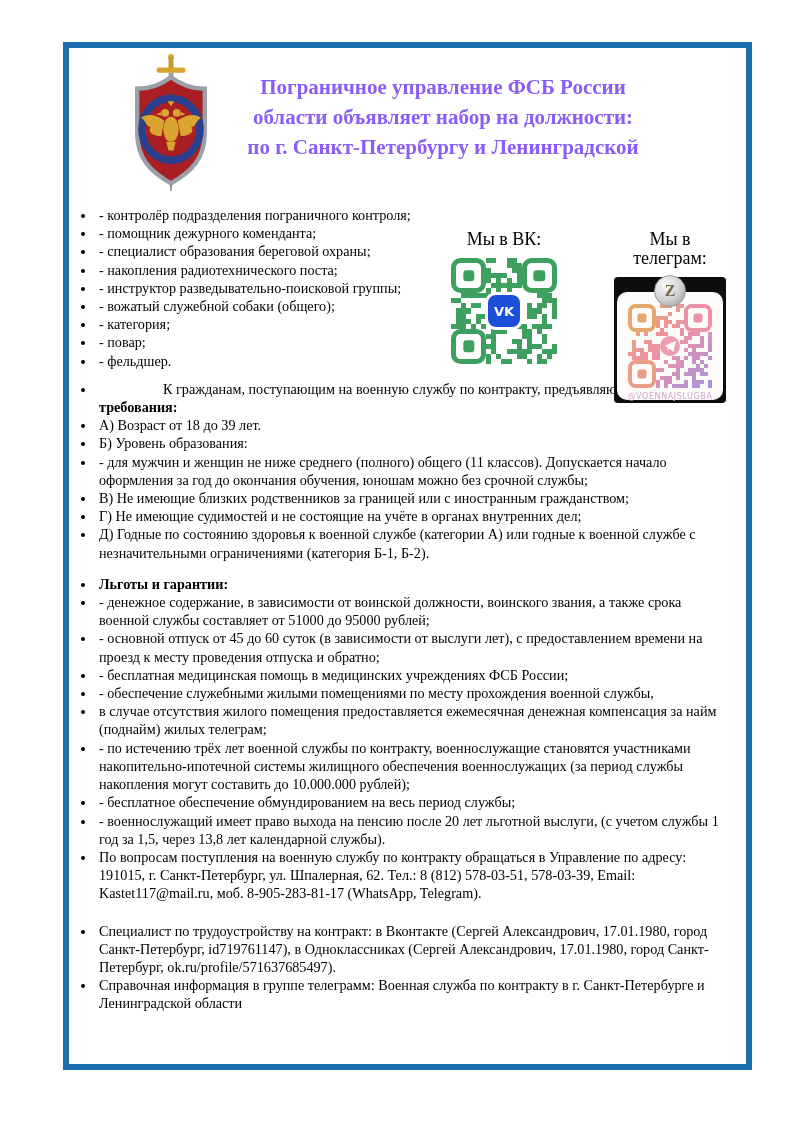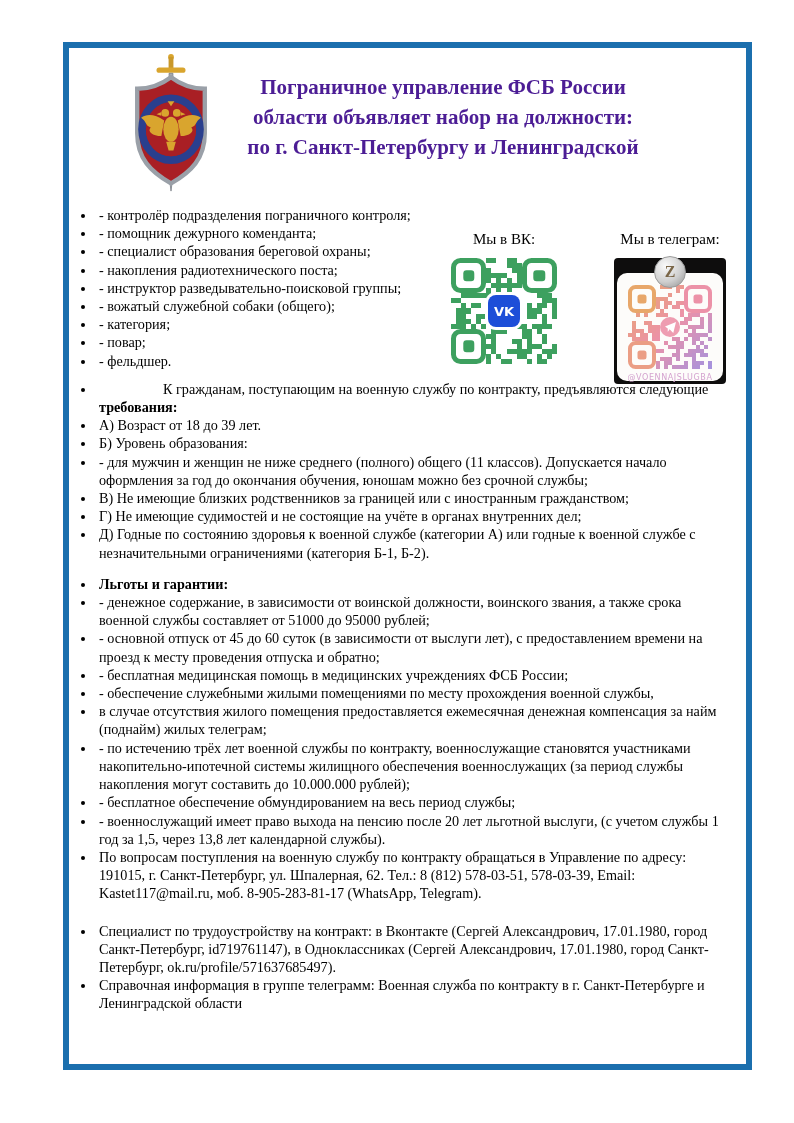--- a/index.html
+++ b/index.html
@@ -21,21 +21,21 @@
   .req{margin-top:10px;}
   .req-intro{text-indent:64px;}
   .benefits{margin-top:13px;}
   .contacts-list{margin-top:19px;}
   b{font-weight:bold;}
   
   .qr-area{position:absolute;top:24px;right:2px;width:300px;display:flex;justify-content:space-between;}
   .qr-col{display:flex;flex-direction:column;align-items:center;}
   .qr-col.vk{width:152px;}
   .qr-col.tg{width:116px;}
-  .qr-label{font-size:15px;line-height:19px;margin-bottom:9px;text-align:center;}
+  .qr-label{font-size:18px;line-height:19px;margin-bottom:9px;text-align:center;}
   .qr-box{position:relative;background:#fff;}
   .qr-vk-box{width:106px;height:106px;}
   .qr-matrix{position:relative;display:grid;width:100%;height:100%;}
   .qr-matrix span{display:block;width:100%;height:100%;}
   .finder{position:absolute;width:33.4%;height:33.4%;box-sizing:border-box;border-style:solid;border-radius:27%;display:block;}
   .finder b{position:absolute;left:50%;top:50%;transform:translate(-50%,-50%);width:45%;height:45%;border-radius:28%;display:block;}
   .finder.tl{left:0;top:0}.finder.tr{right:0;top:0}.finder.bl{left:0;bottom:0}
   .qr-vk-box .finder{border-width:5px;}
   .vk-logo{position:absolute;left:50%;top:50%;transform:translate(-50%,-50%);width:32px;height:32px;
            border-radius:8px;color:#fff;font:bold 13px "DejaVu Sans",sans-serif;
@@ -77,21 +77,21 @@
           <circle cx="51" cy="61" r="4"></circle>
           <polygon points="35,60 30,62.5 35,64"></polygon>
           <polygon points="55,60 60,62.5 55,64"></polygon>
           <ellipse cx="45" cy="78" rx="8" ry="13"></ellipse>
           <path d="M38,69 C28,62 20,62 14,66 C20,70 18,74 24,76 C20,80 26,85 35,85 Z"></path>
           <path d="M52,69 C62,62 70,62 76,66 C70,70 72,74 66,76 C70,80 64,85 55,85 Z"></path>
           <path d="M40,91 h10 l-2.5,9 h-5 Z"></path>
         </g>
       </svg>
     </div>
-    <div class="title" style="color: #4c1d95;">
+    <div class="title" style="color: #8b5cf6;">
       <div>Пограничное управление ФСБ России</div>
       <div>области объявляет набор на должности:</div>
       <div>по г. Санкт-Петербургу и Ленинградской</div>
     </div>
   </div>
 
   <div class="content">
 
     <div class="positions-wrap">
       <ul class="positions">

